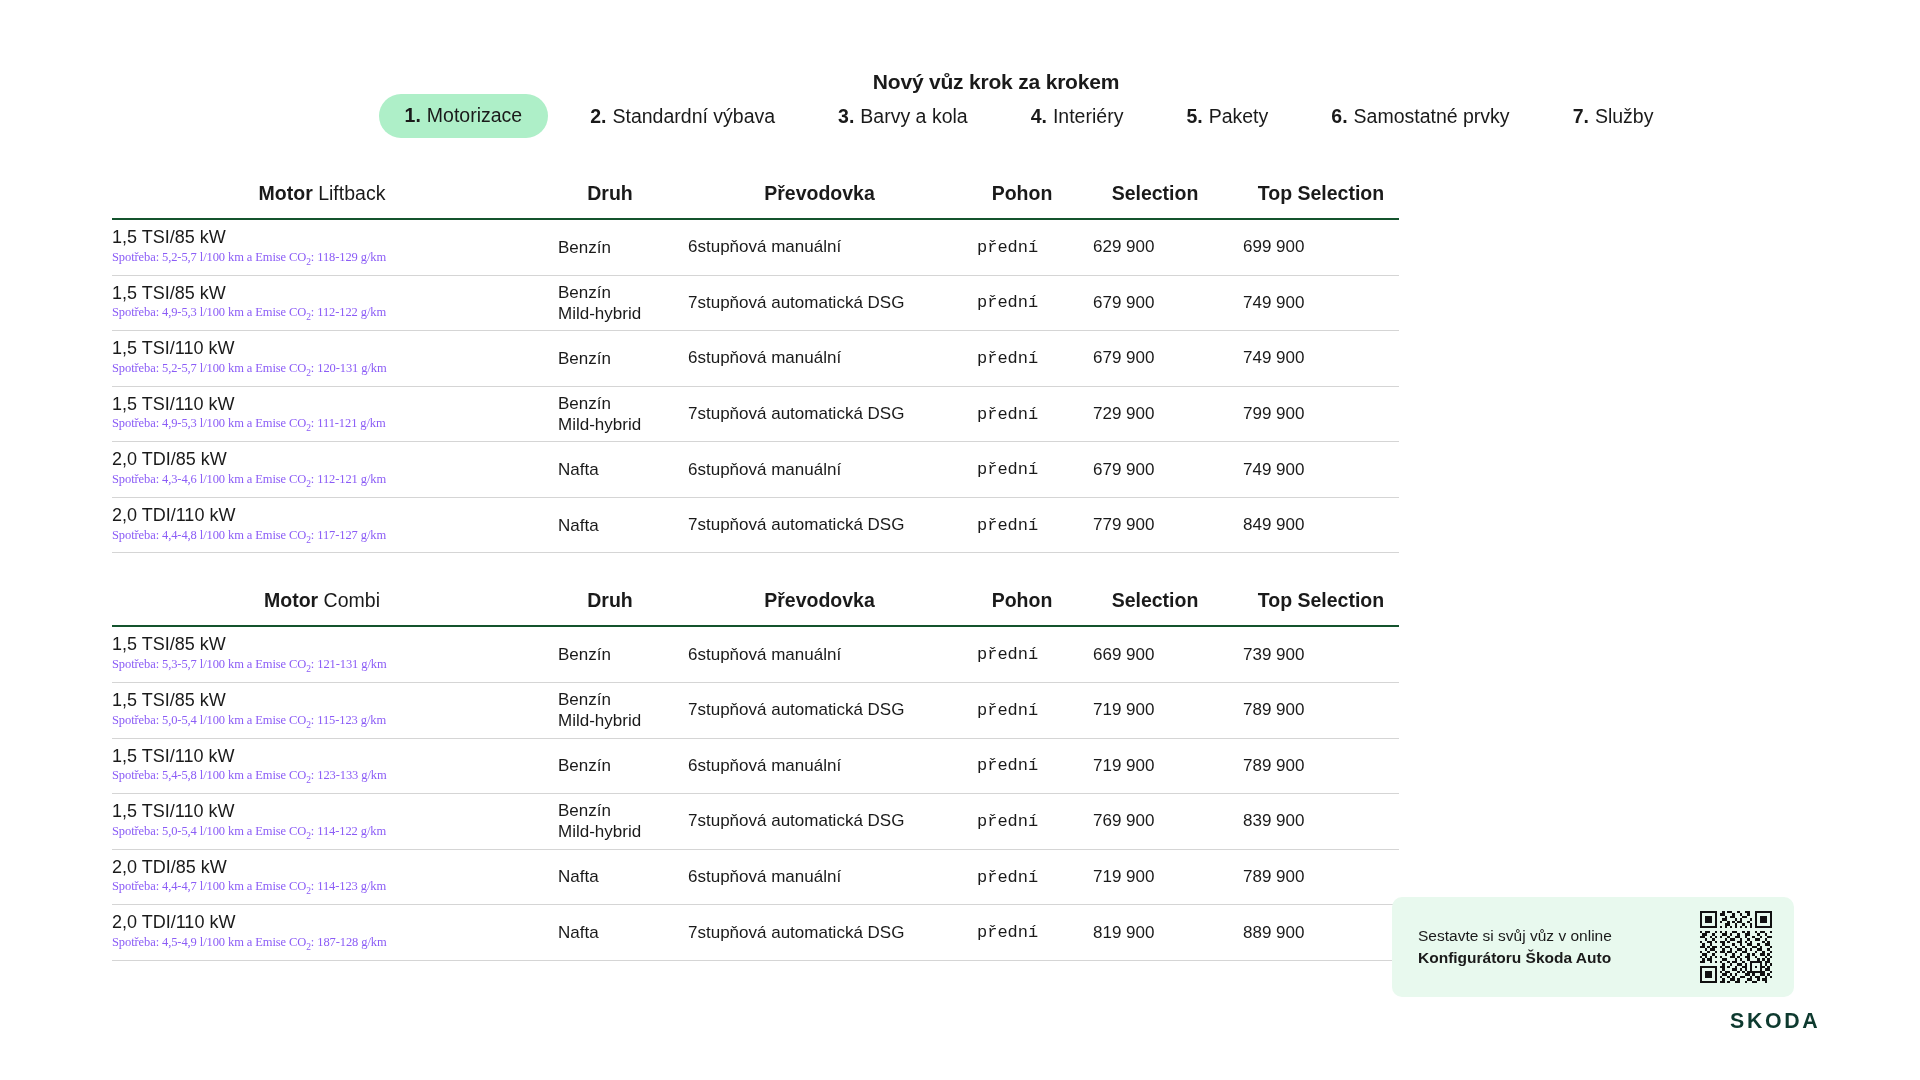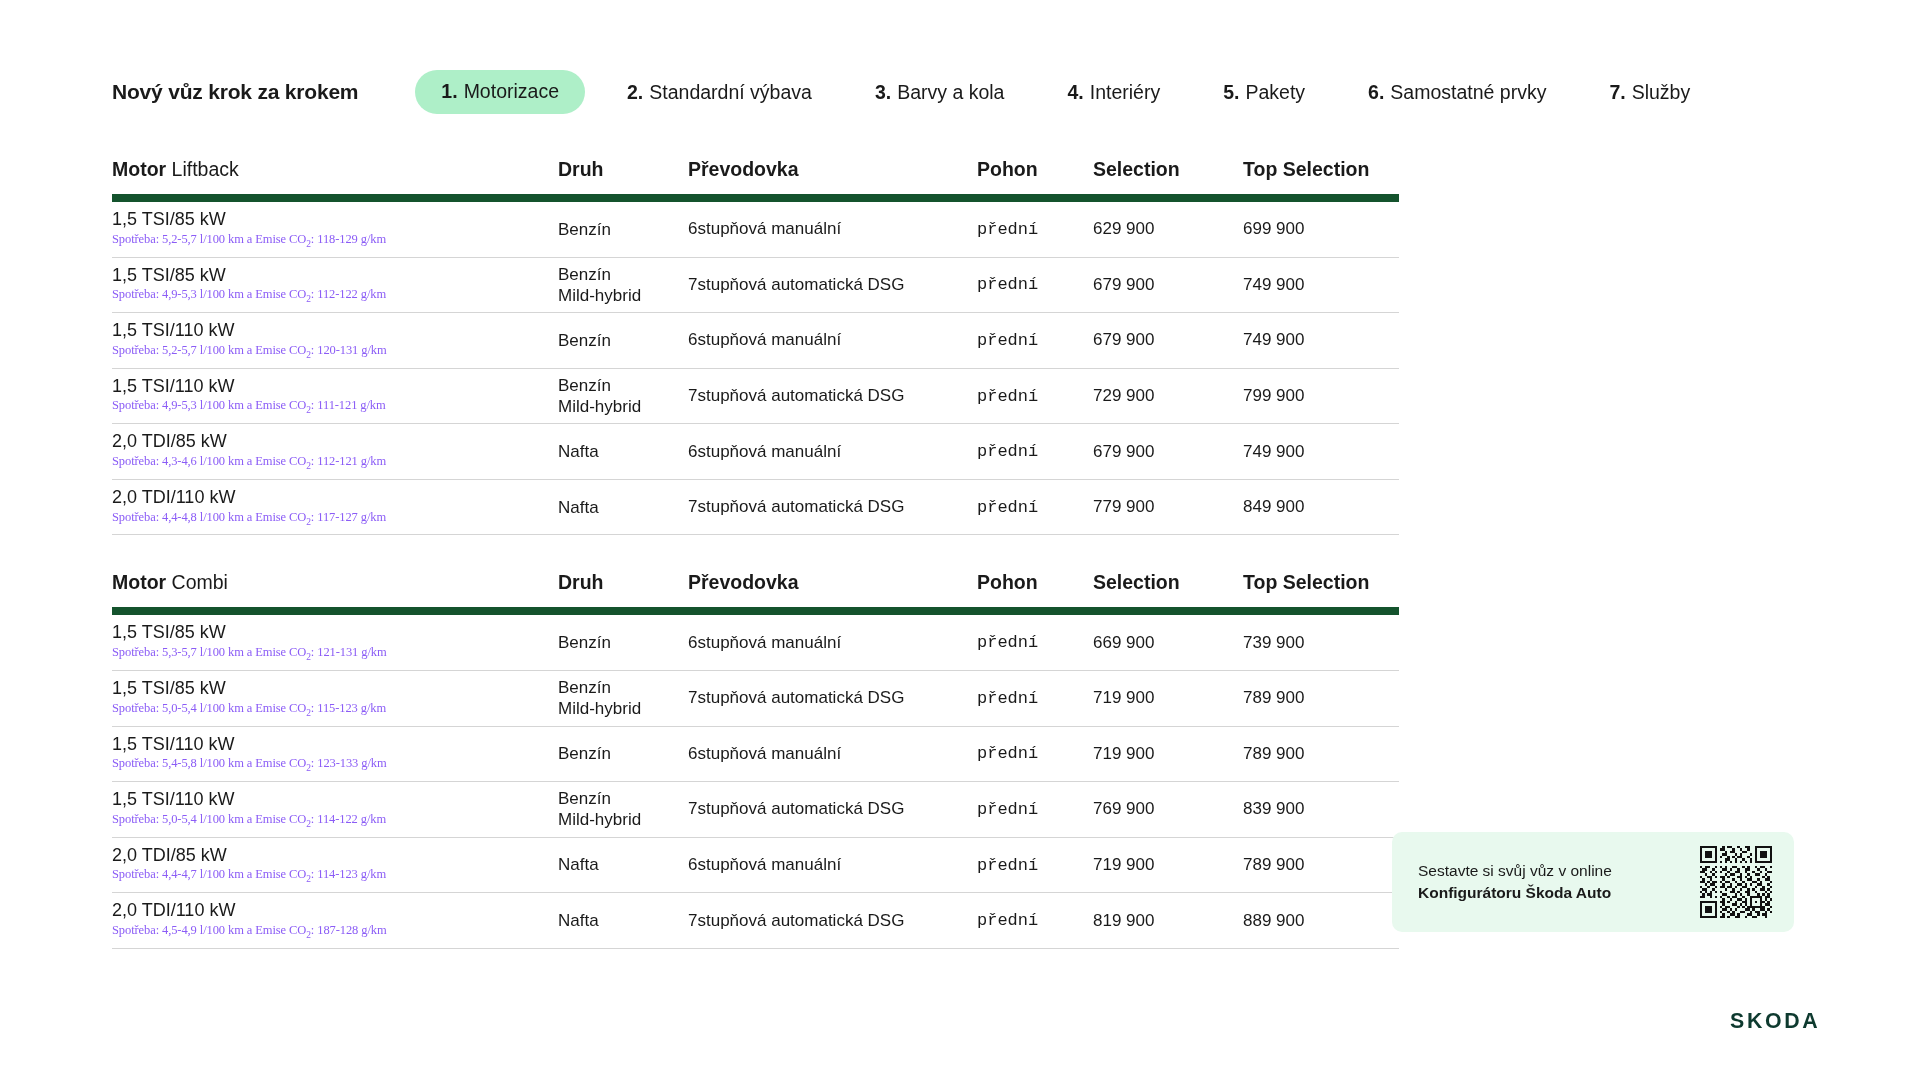--- a/index.html
+++ b/index.html
@@ -10,21 +10,22 @@
     font-family: "Liberation Sans", sans-serif;
     color: #1a1a1a;
     overflow: hidden;
   }
   .page { position: relative; width: 1920px; height: 1080px; padding: 0; }
 
   
   .topnav {
     display: flex; align-items: center;
     padding: 70px 0 0 112px;
-    gap: 17px;
+    gap: 0;
+    flex-direction: column;
   }
   .nav-title {
     font-size: 21px; font-weight: bold; letter-spacing: -0.2px;
     white-space: nowrap; margin-right: 40px;
   }
   .nav-steps { display: flex; align-items: center; }
   .nav-step {
     font-size: 19.5px; font-weight: 400; white-space: nowrap;
     padding: 0 0; color: #1a1a1a;
     display: flex; align-items: baseline; gap: 6px;
@@ -47,26 +48,26 @@
     table-layout: fixed;
   }
   table.spec col.c-motor { width: 446px; }
   table.spec col.c-druh  { width: 130px; }
   table.spec col.c-prev  { width: 289px; }
   table.spec col.c-pohon { width: 116px; }
   table.spec col.c-sel   { width: 150px; }
   table.spec col.c-top   { width: 156px; }
 
   table.spec th {
-    text-align: left;
+    text-align: center;
     font-size: 19.5px;
     font-weight: bold;
     padding: 0 0 13px 0;
     vertical-align: bottom;
-    border-bottom: 8px solid #14532d;
+    border-bottom: 2px solid #14532d;
   }
   table.spec th .light { font-weight: 400; }
   table.spec th,
   table.spec td { padding-right: 26px; }
   table.spec th:last-child,
   table.spec td:last-child { padding-right: 0; }
 
   table.spec td {
     border-bottom: 1.5px solid #d5d5d5;
     vertical-align: middle;
@@ -87,21 +88,21 @@
 
   
   .footnotes { padding: 46px 0 0 112px; }
   .footnote { font-size: 14.5px; line-height: 1.5; margin-bottom: 21px; }
   .footnote:last-child { margin-bottom: 0; }
   .footnote sub { font-size: 10.5px; }
 
   
   .callout {
     position: absolute;
-    left: 1392px; top: 832px;
+    left: 1392px; top: 897px;
     width: 402px; height: 100px;
     background: #E8F9EE;
     border-radius: 10px;
     display: flex; align-items: center;
     padding: 0 22px 0 26px;
     gap: 16px;
     justify-content: flex-end;
   }
   .callout-text { font-size: 15.5px; line-height: 1.45; flex: 1; }
   .callout-text .strong { font-weight: bold; display: block; }

